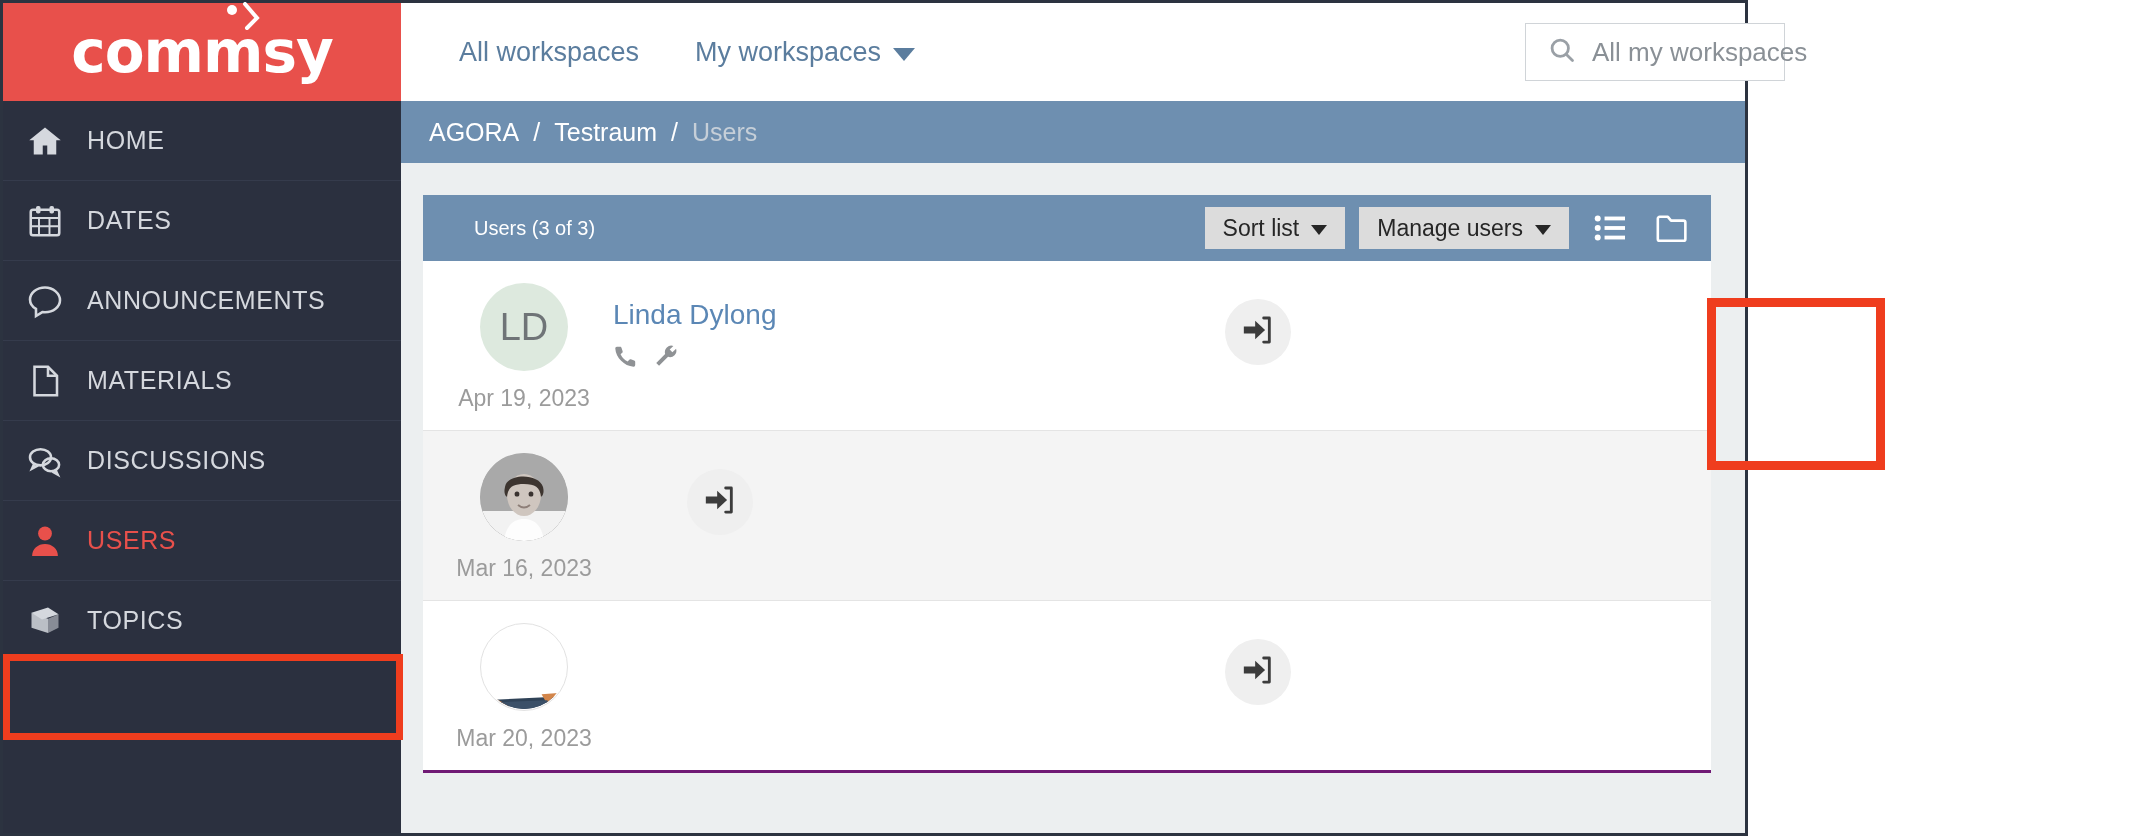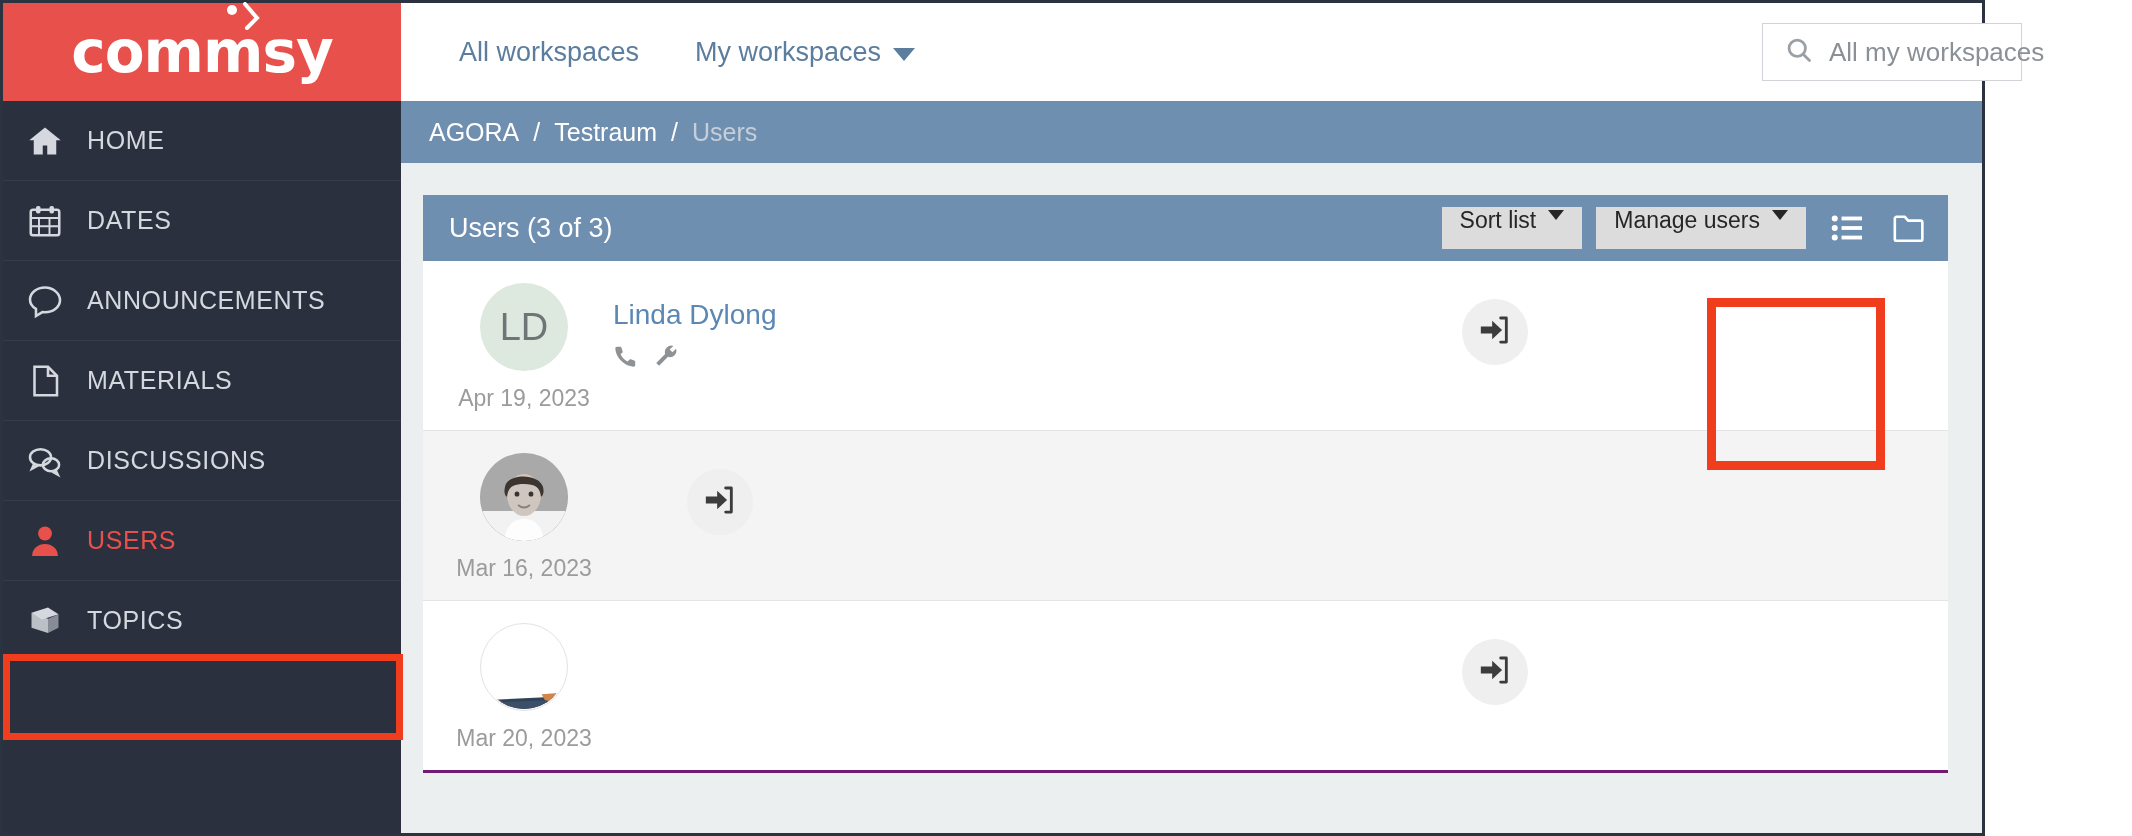--- a/index.html
+++ b/index.html
@@ -2,21 +2,21 @@
 <html><head>
 <meta charset="utf-8">
 <style>
   * { box-sizing: border-box; margin: 0; padding: 0; }
   html, body {
     width: 2132px; height: 836px;
     font-family: "Liberation Sans", sans-serif;
     background: #ffffff; overflow: hidden;
   }
   .app {
-    position: relative; width: 1985px; height: 836px;
+    position: relative; width: 1748px; height: 836px;
     display: flex; background: #fde047;
     border: 3px solid #2c3340;
   }
 
   
   .sidebar {
     width: 398px; flex: 0 0 398px;
     background: #2b303f; display: flex; flex-direction: column;
   }
   .brand {
@@ -92,24 +92,24 @@
   .crumb { font-size: 25px; color: #ffffff; cursor: pointer; }
   .crumb.sep { color: #ffffff; cursor: default; }
   .crumb.current { color: #c6cfd8; cursor: default; }
 
   .content { flex: 1; background: #eceff0; padding: 32px 34px 0 22px; overflow: hidden; }
   .panel { background: #ffffff; width: 100%; }
   .panel-head {
     background: #6e8fb0; height: 66px; display: flex;
     align-items: center; padding: 0 18px 0 26px; gap: 14px;
   }
-  .panel-title { font-size: 27px; color: #ffffff; flex: 1; }
+  .panel-title { font-size: 20px; color: #ffffff; flex: 1; margin-left: 25px; }
   .btn {
     background: #dcdcdc; color: #262626; font-size: 23px;
-    height: 42px; padding: 0 18px; display: flex; 
+    height: 42px; padding: 0 18px; display: flex; align-items: center;
     gap: 12px; cursor: pointer; border: 0; white-space: nowrap;
     font-family: "Liberation Sans", sans-serif;
   }
   .btn .caret {
     width: 0; height: 0; border-left: 8px solid transparent;
     border-right: 8px solid transparent; border-top: 10px solid #262626;
     margin-top: 3px;
   }
   .head-icon { width: 42px; height: 42px; display: flex; align-items: center;
     justify-content: center; cursor: pointer; margin-left: 6px; }

